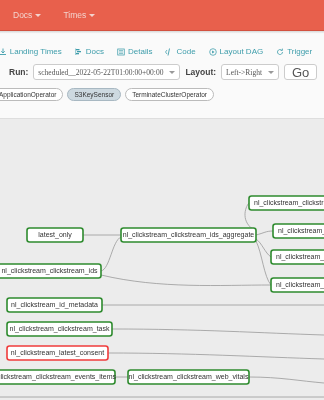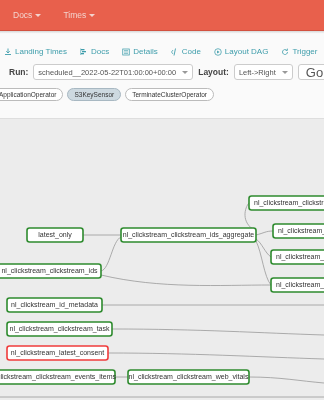--- a/index.html
+++ b/index.html
@@ -56,20 +56,21 @@
     position: relative;
   }
 
   
   .toolbar {
     display: flex;
     align-items: center;
     padding: 13px 4px 8px 4px;
     white-space: nowrap;
     overflow: hidden;
+    justify-content: center;
   }
   .tool-btn {
     display: flex;
     align-items: center;
     gap: 3px;
     color: #3e9dab;
     font-size: 8px;
     margin-right: 13px;
     cursor: pointer;
     white-space: nowrap;
@@ -99,21 +100,21 @@
     height: 16px;
     display: flex;
     align-items: center;
     padding: 0 4px;
     font-size: 7.5px;
     color: #555;
     gap: 6px;
     cursor: pointer;
     box-sizing: border-box;
   }
-  .select-box .sel-val { white-space: nowrap; }
+  .select-box .sel-val { white-space: nowrap; font-family: Liberation Serif, serif; }
   .select-caret {
     width: 0; height: 0;
     border-left: 3px solid transparent;
     border-right: 3px solid transparent;
     border-top: 3.5px solid #999;
     flex: none;
   }
   .stub-select {
     width: 6px;
     overflow: hidden;

